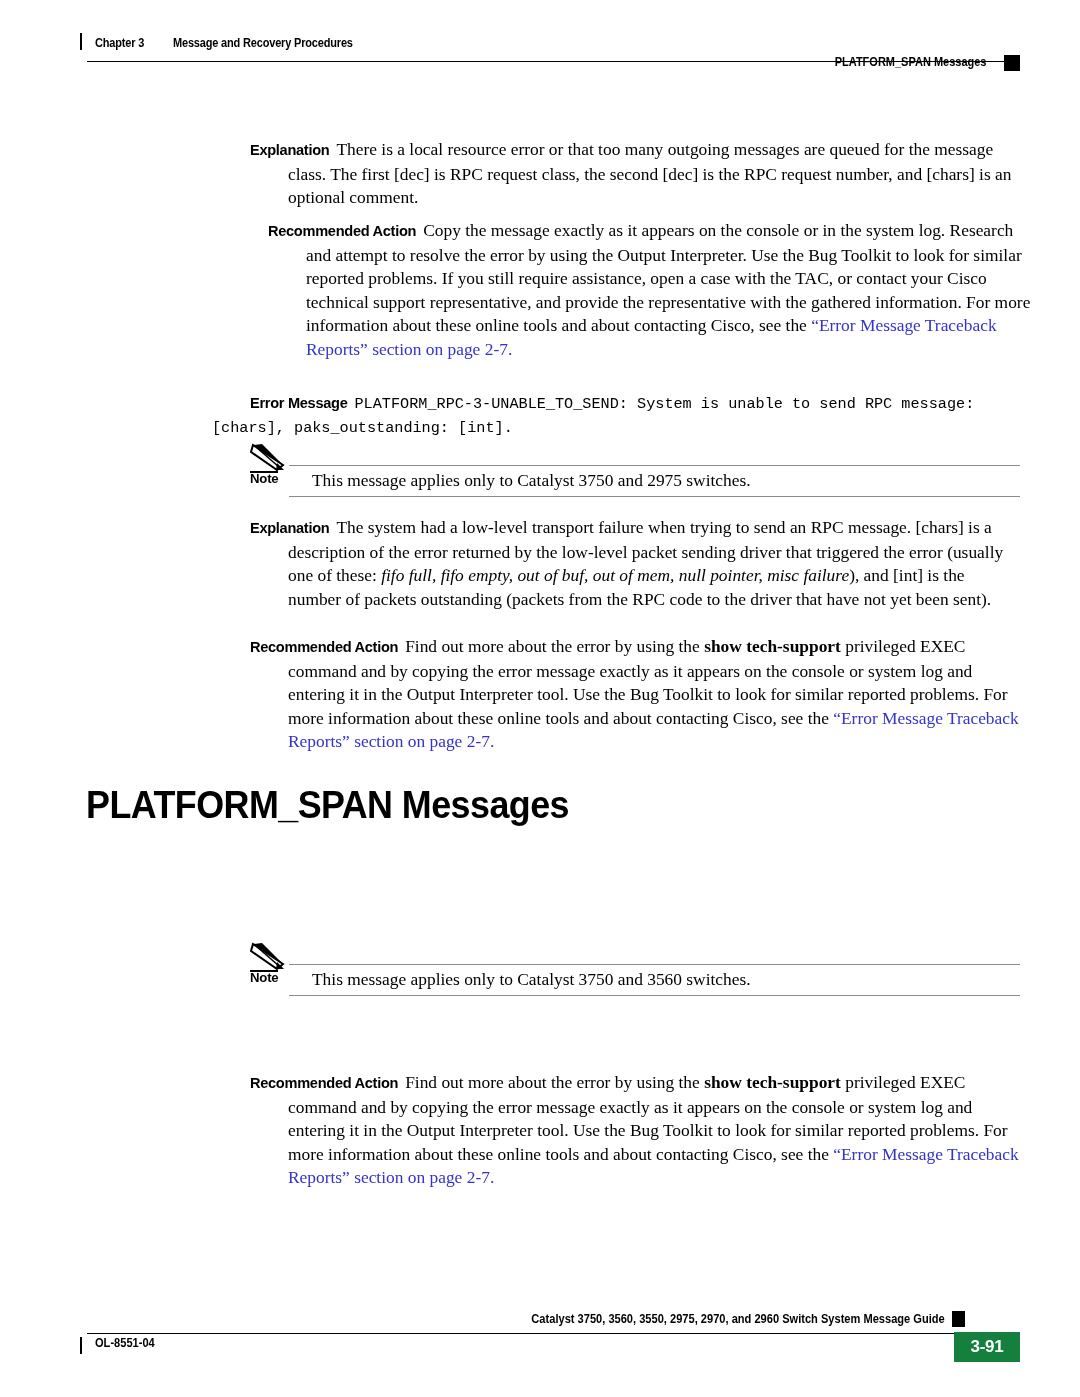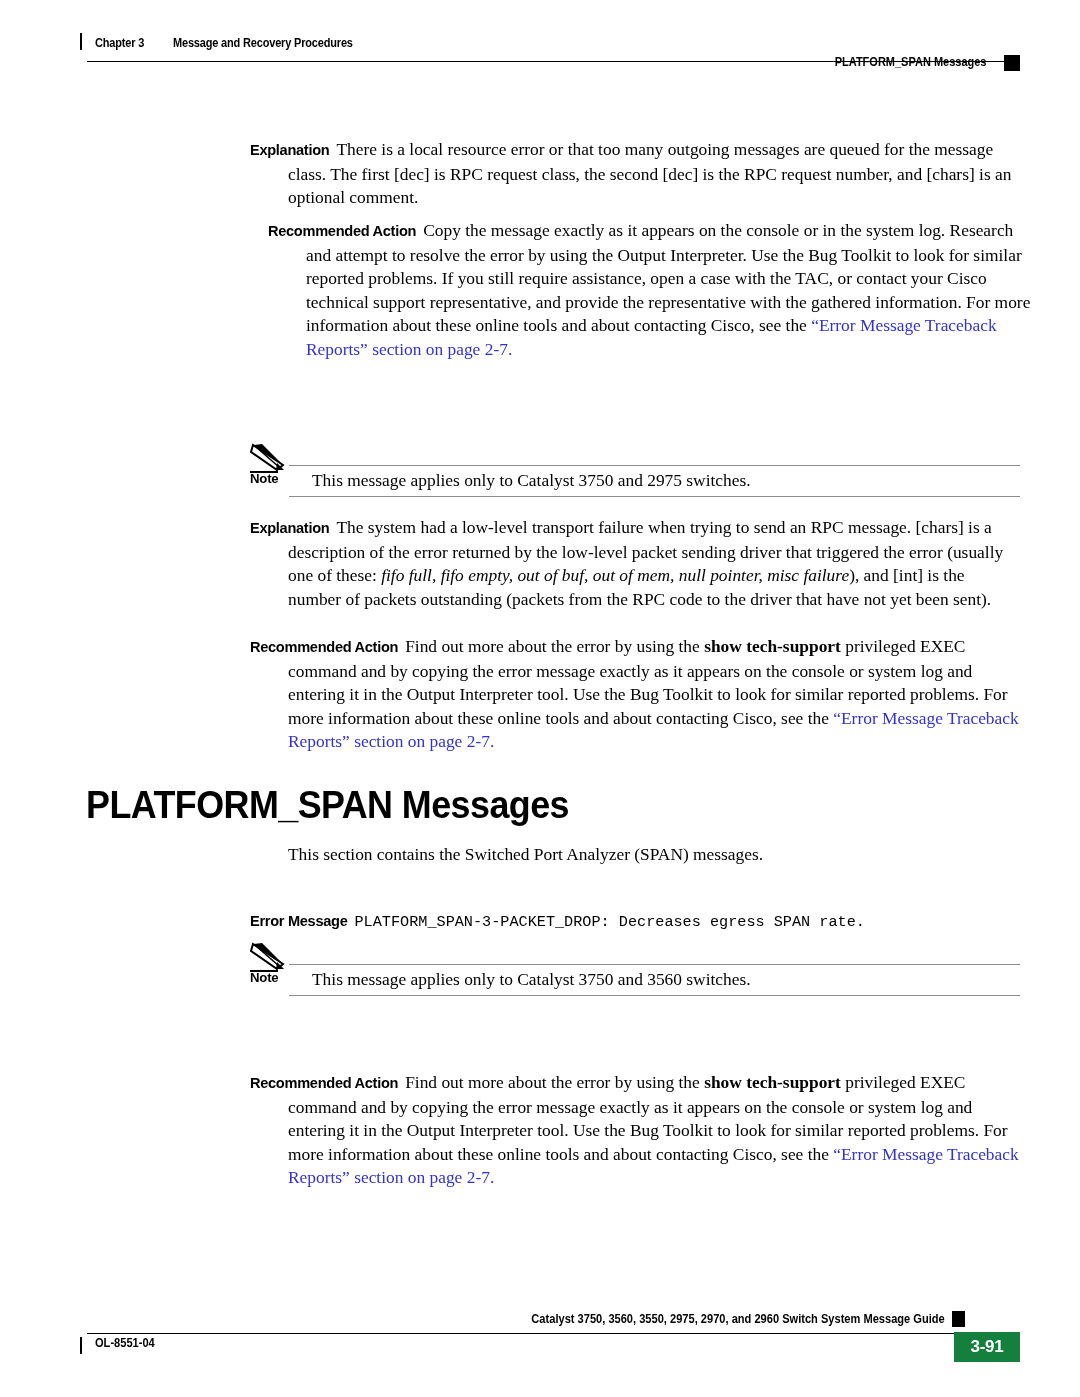--- a/index.html
+++ b/index.html
@@ -287,20 +287,23 @@
   </div>
 
   <div class="block" style="left:250px; top:138px; width:770px;">
     <p class="para" style="padding-left:38px; text-indent:-38px;"><span class="lbl">Explanation</span><span class="lbl-gap"></span><span>There is a local resource error or that too many outgoing messages are queued for the message class. The first [dec] is RPC request class, the second [dec] is the RPC request number, and [chars] is an optional comment.</span></p>
   </div>
 
   <div class="block" style="left:250px; top:219px; width:770px;margin-left:18px;">
     <p class="para" style="padding-left:38px; text-indent:-38px;"><span class="lbl">Recommended Action</span><span class="lbl-gap"></span><span>Copy the message exactly as it appears on the console or in the system log. Research and attempt to resolve the error by using the Output Interpreter. Use the Bug Toolkit to look for similar reported problems. If you still require assistance, open a case with the TAC, or contact your Cisco technical support representative, and provide the representative with the gathered information. For more information about these online tools and about contacting Cisco, see the </span><span class="link">“Error Message Traceback Reports” section on page 2-7</span><span class="link">.</span></p>
   </div>
 
+  <div class="block" style="left:250px; top:391px; width:790px;">
+    <p class="errmsg" style="padding-left:38px; text-indent:-38px;"><span class="lbl">Error Message</span><span class="lbl-gap"></span><span class="mono">PLATFORM_RPC-3-UNABLE_TO_SEND: System is unable to send RPC message:</span><span class="mono wrapline">[chars], paks_outstanding: [int].</span></p>
+  </div>
 
   <div class="note" style="top:443px;">
     <div class="note-icon">
       <svg width="42" height="30" viewBox="0 0 42 30" xmlns="http://www.w3.org/2000/svg">
         <g>
           <polygon points="3,2 12,1 33,22 27,27" fill="#000000"></polygon>
           <polygon points="3,2 1,9 27,27 33,22" fill="#ffffff" stroke="#000000" stroke-width="2"></polygon>
           <line x1="6" y1="4" x2="29" y2="24" stroke="#000000" stroke-width="1.6"></line>
           <polygon points="27,20 34,27 26,27" fill="#000000"></polygon>
           <rect x="0" y="28" width="28" height="2" fill="#000000"></rect>
@@ -316,27 +319,21 @@
   <div class="block" style="left:250px; top:516px; width:770px;">
     <p class="para" style="padding-left:38px; text-indent:-38px;"><span class="lbl">Explanation</span><span class="lbl-gap"></span><span>The system had a low-level transport failure when trying to send an RPC message. [chars] is a description of the error returned by the low-level packet sending driver that triggered the error (usually one of these: </span><span class="ital">fifo full, fifo empty, out of buf, out of mem, null pointer, misc failure</span><span>), and [int] is the number of packets outstanding (packets from the RPC code to the driver that have not yet been sent).</span></p>
   </div>
 
   <div class="block" style="left:250px; top:635px; width:770px;">
     <p class="para" style="padding-left:38px; text-indent:-38px;"><span class="lbl">Recommended Action</span><span class="lbl-gap"></span><span>Find out more about the error by using the </span><span class="bold-sans">show tech-support</span><span> privileged EXEC command and by copying the error message exactly as it appears on the console or system log and entering it in the Output Interpreter tool. Use the Bug Toolkit to look for similar reported problems. For more information about these online tools and about contacting Cisco, see the </span><span class="link">“Error Message Traceback Reports” section on page 2-7</span><span class="link">.</span></p>
   </div>
 
   <h1 class="h1" style="top:783px;">PLATFORM_SPAN Messages</h1>
 
-  <div class="block" style="left:288px; top:843px; width:732px;">
-    <p class="para">This section contains the Switched Port Analyzer (SPAN) messages.</p>
-  </div>
-
-  <div class="block" style="left:250px; top:909px; width:790px;">
-    <p class="errmsg" style="padding-left:38px; text-indent:-38px;"><span class="lbl">Error Message</span><span class="lbl-gap"></span><span class="mono">PLATFORM_SPAN-3-PACKET_DROP: Decreases egress SPAN rate.</span></p>
-  </div>
+
 
   <div class="note" style="top:942px;">
     <div class="note-icon">
       <svg width="42" height="30" viewBox="0 0 42 30" xmlns="http://www.w3.org/2000/svg">
         <g>
           <polygon points="3,2 12,1 33,22 27,27" fill="#000000"></polygon>
           <polygon points="3,2 1,9 27,27 33,22" fill="#ffffff" stroke="#000000" stroke-width="2"></polygon>
           <line x1="6" y1="4" x2="29" y2="24" stroke="#000000" stroke-width="1.6"></line>
           <polygon points="27,20 34,27 26,27" fill="#000000"></polygon>
           <rect x="0" y="28" width="28" height="2" fill="#000000"></rect>

